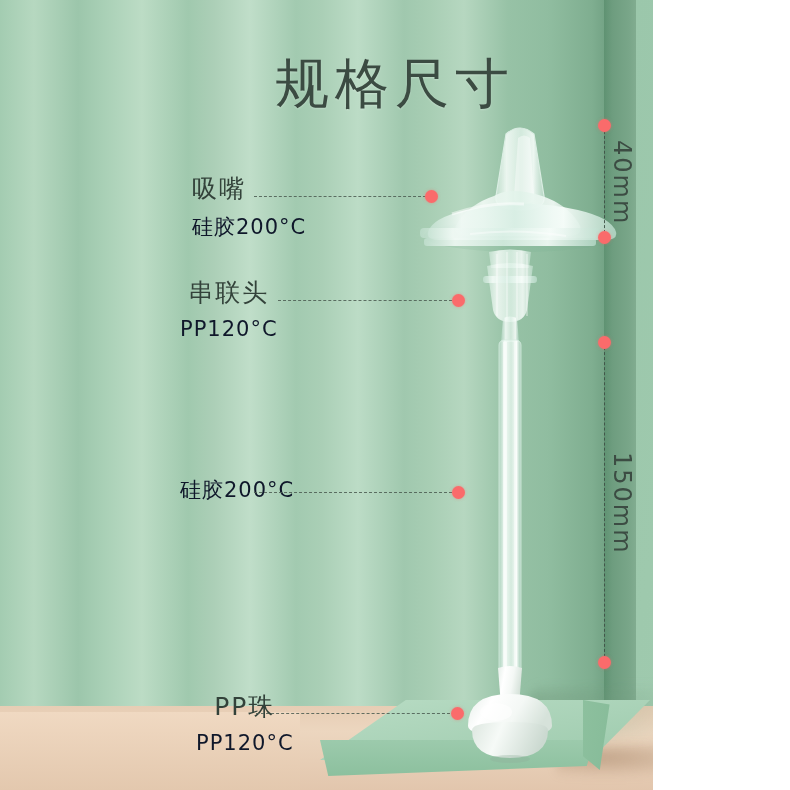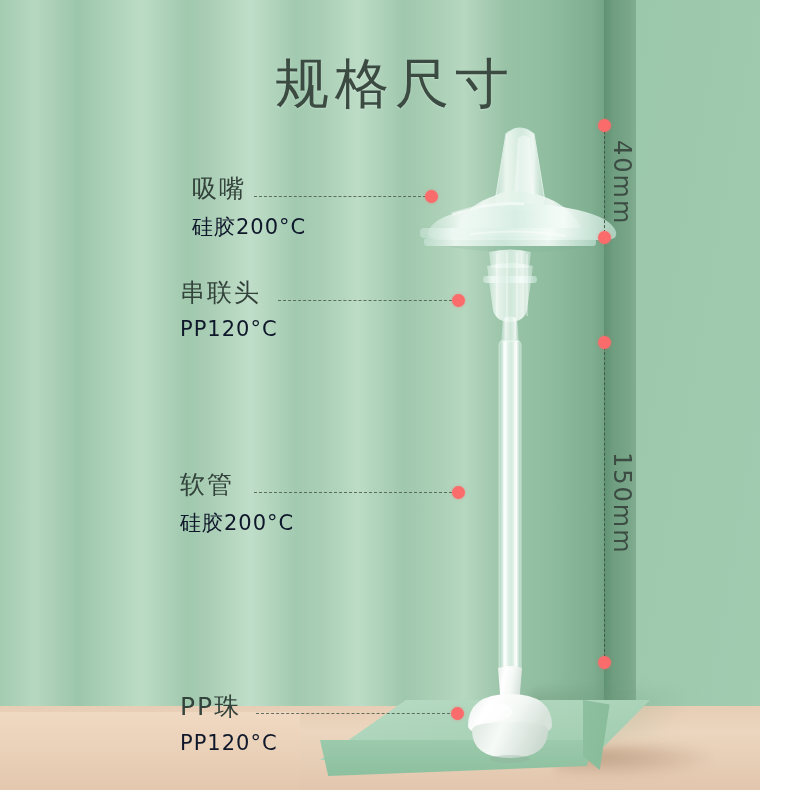--- a/index.html
+++ b/index.html
@@ -1,19 +1,19 @@
 <!DOCTYPE html>
 <html><head>
 <meta charset="utf-8">
 <style>
   html,body{margin:0;padding:0;background:#fff;}
   *{box-sizing:border-box;}
   #scene{
     position:relative;
-    width:760px;height:790px;
+    width:653px;height:790px;
     overflow:hidden;
     font-family:"Liberation Sans","DejaVu Sans",sans-serif;
     background:#9ec9ad;
   }
 
   
   .wall-left{
     position:absolute;left:0;top:0;width:610px;height:790px;
     background:
       linear-gradient(90deg,
@@ -225,35 +225,34 @@
     </g>
   </svg>
 
   <div class="callout" style="left:192px;top:172px;">
     <div class="name">吸嘴</div>
     <div class="mat">硅胶200°C</div>
   </div>
   <div class="lead" style="left:254px;top:196px;width:172px;"></div>
   <div class="dot" style="left:425px;top:190px;"></div>
 
-  <div class="callout" style="left:180px;top:276px;">
+  <div class="callout" style="left:180px;top:276px;text-align:center;">
     <div class="name">串联头</div>
     <div class="mat">PP120°C</div>
   </div>
   <div class="lead" style="left:278px;top:300px;width:174px;"></div>
   <div class="dot" style="left:452px;top:294px;"></div>
 
   <div class="callout" style="left:180px;top:468px;">
-    <div class="name">软管</div>
     <div class="mat">硅胶200°C</div>
   </div>
   <div class="lead" style="left:254px;top:492px;width:198px;"></div>
   <div class="dot" style="left:452px;top:486px;"></div>
 
-  <div class="callout" style="left:180px;top:690px;">
+  <div class="callout" style="left:196px;top:690px;text-align:center;">
     <div class="name">PP珠</div>
     <div class="mat">PP120°C</div>
   </div>
   <div class="lead" style="left:256px;top:713px;width:194px;"></div>
   <div class="dot" style="left:451px;top:707px;"></div>
 
   <div class="dimline" style="left:604px;top:126px;height:112px;"></div>
   <div class="dot" style="left:598px;top:119px;"></div>
   <div class="dot" style="left:598px;top:231px;"></div>
   <div class="dimlabel" style="left:636px;top:140px;">40mm</div>

